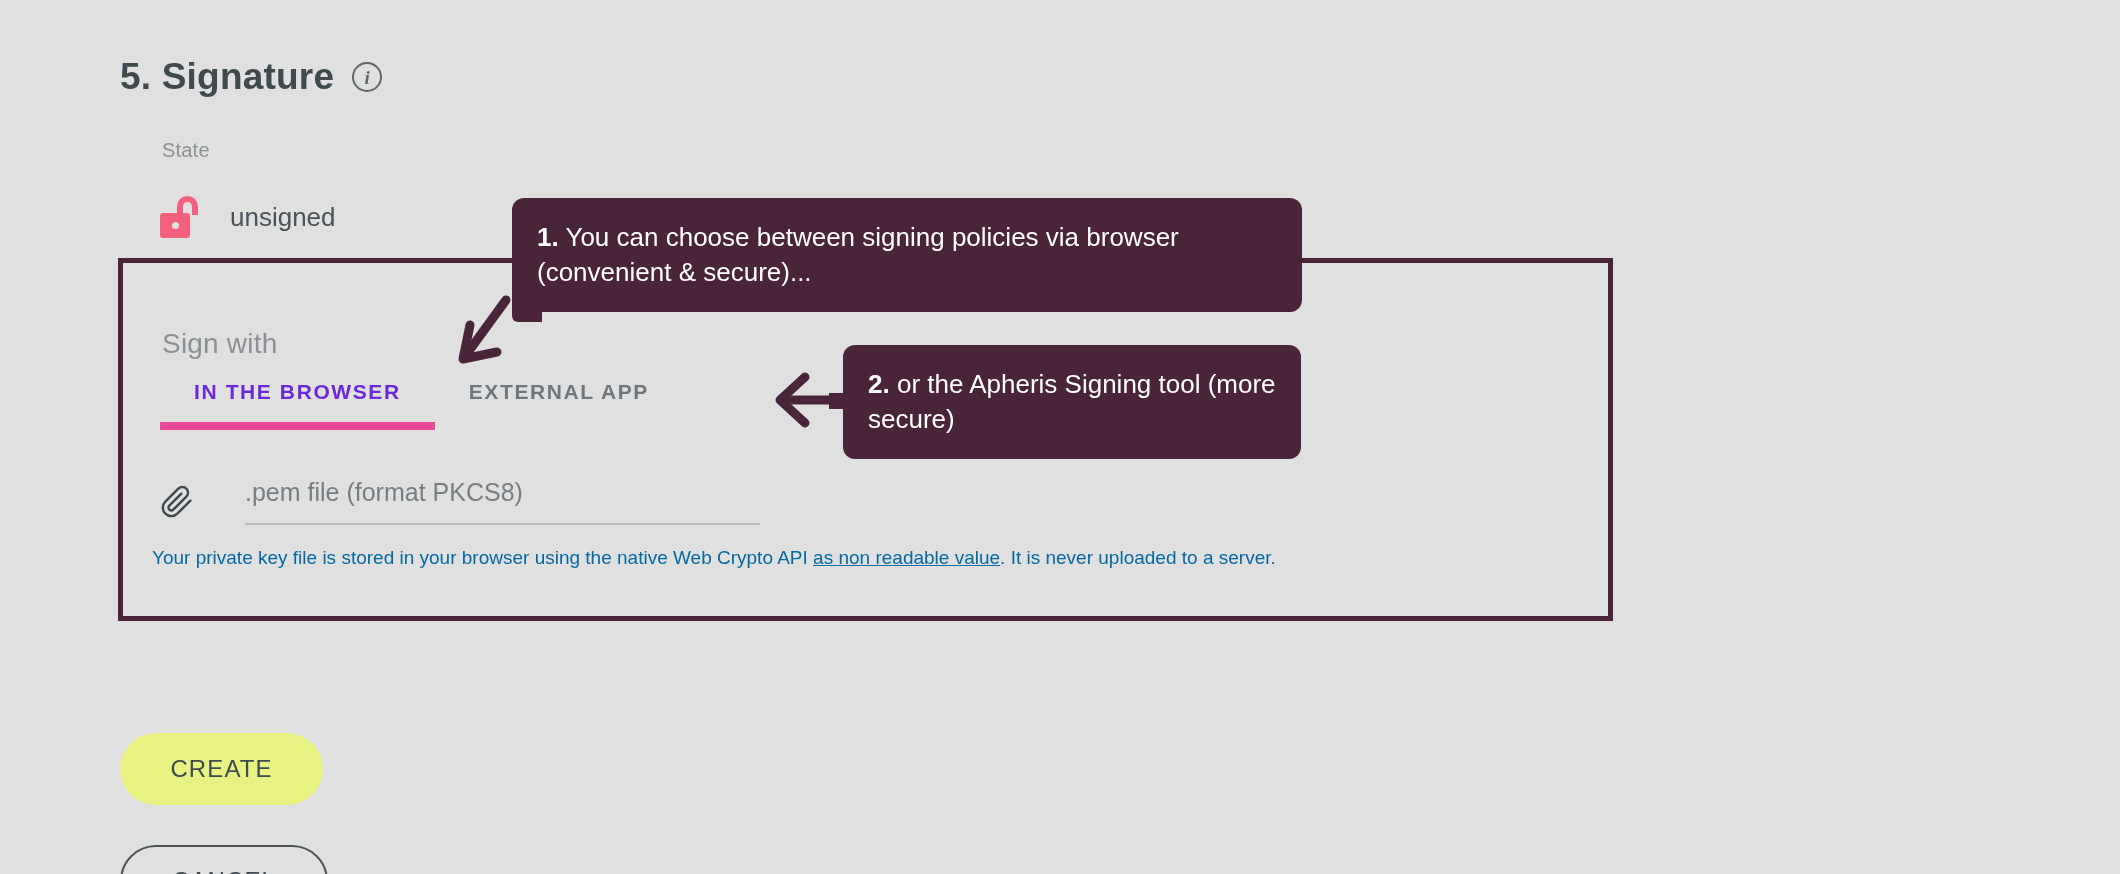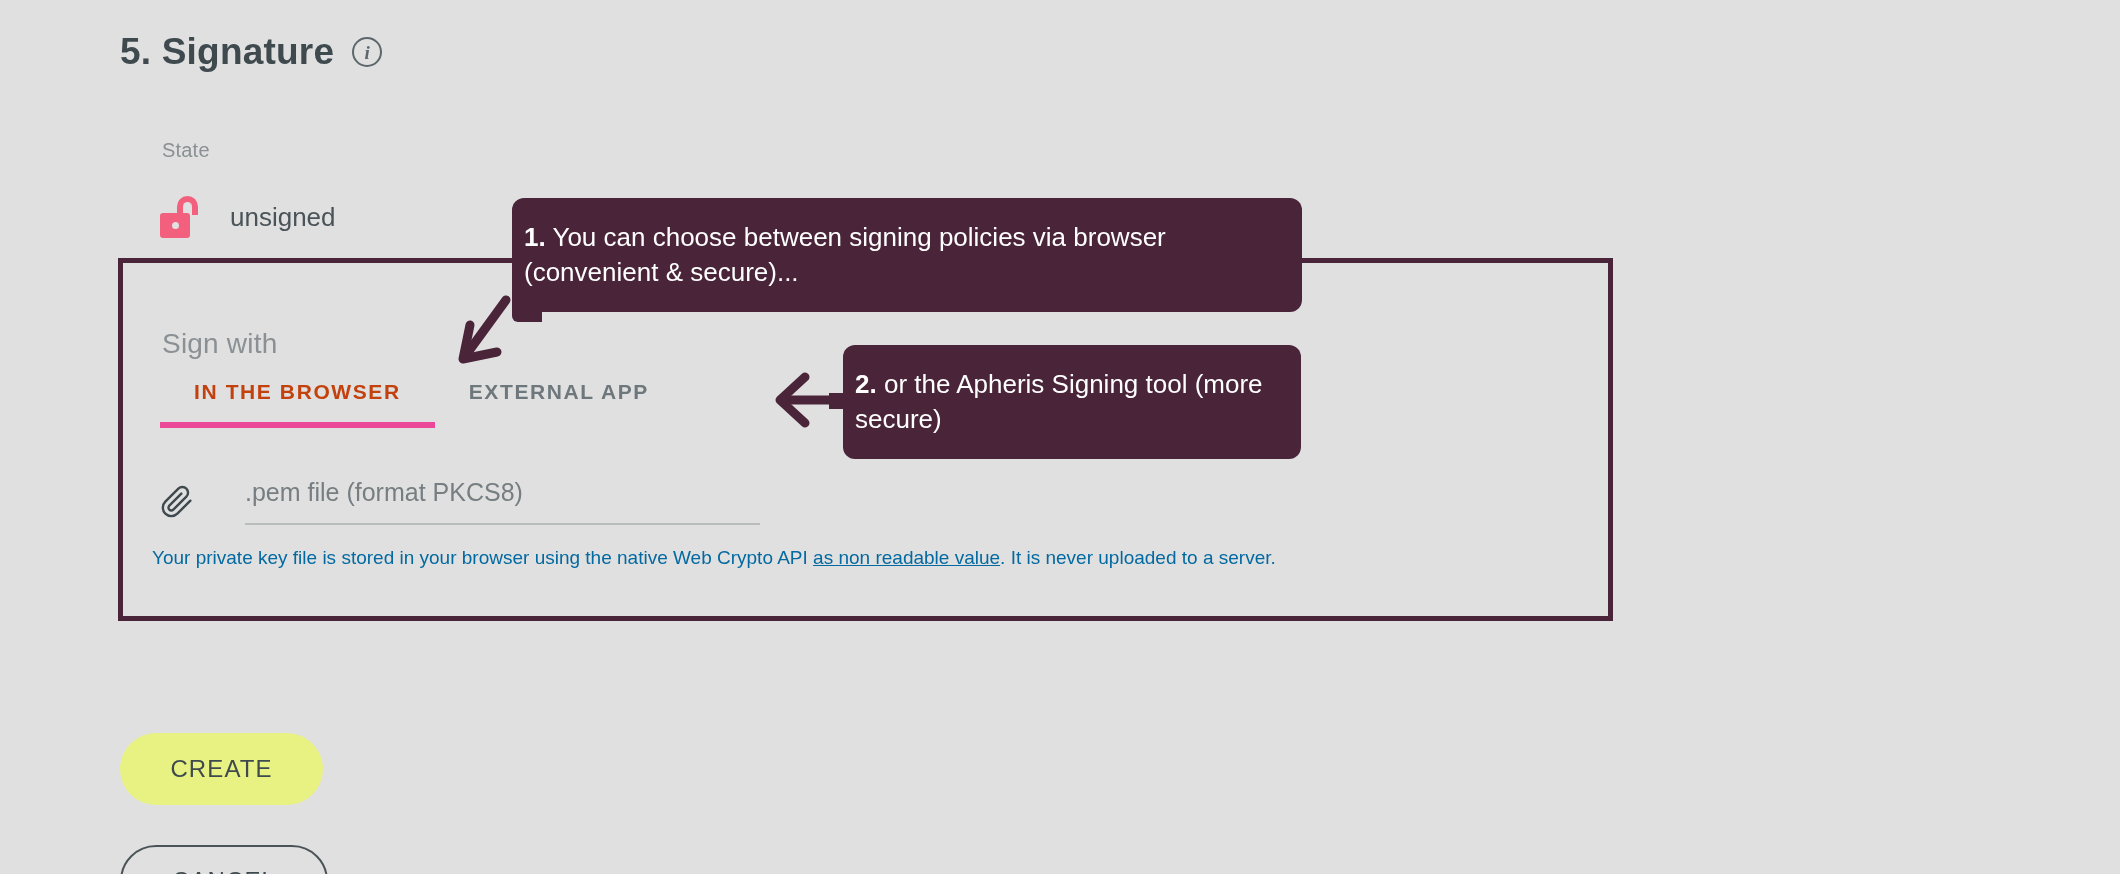--- a/index.html
+++ b/index.html
@@ -7,21 +7,21 @@
     width: 2120px;
     height: 874px;
     background: #E0E0E0;
     font-family: "Liberation Sans", sans-serif;
     overflow: hidden;
   }
   .page { position: relative; width: 2120px; height: 874px; background: #E0E0E0; }
 
   
   .title-row {
-    position: absolute; left: 120px; top: 31px;
+    position: absolute; left: 120px; top: 56px;
     display: flex; align-items: center; gap: 18px;
   }
   .title-text {
     font-size: 37px; font-weight: bold; color: #3F4A4E; letter-spacing: 0.2px;
   }
   .info-icon {
     width: 30px; height: 30px; border: 2.5px solid #5B676B; border-radius: 50%;
     display: flex; align-items: center; justify-content: center;
     color: #5B676B; font-size: 19px; font-family: "Liberation Serif", serif;
     font-style: italic; font-weight: bold; line-height: 1;
@@ -62,21 +62,21 @@
   
   .signwith-label {
     position: absolute; left: 162px; top: 328px;
     font-size: 28px; color: #8A9093; letter-spacing: 0.2px;
   }
   .tabs { position: absolute; left: 160px; top: 380px; display: flex; }
   .tab {
     font-size: 21px; font-weight: bold; letter-spacing: 1.6px;
     padding: 0 34px 18px 34px; white-space: nowrap; cursor: pointer;
   }
-  .tab.active { color: #c2410c; border-bottom: 6px solid #ec4899; }
+  .tab.active { color: #6d28d9; border-bottom: 8px solid #ec4899; }
   .tab.inactive { color: #6E787C; border-bottom: 4px solid transparent; }
 
   
   .file-row {
     position: absolute; left: 160px; top: 478px;
     display: flex; align-items: center; gap: 51px;
     width: 600px;
   }
   .clip-icon { width: 34px; height: 40px; flex: none; }
   .file-field {
@@ -85,21 +85,21 @@
   .file-placeholder { font-size: 25px; color: #767E82; }
   .helper-text {
     position: absolute; left: 152px; top: 547px;
     font-size: 19px; color: #0369a1; white-space: nowrap;
   }
   .helper-text .u { text-decoration: underline; }
 
   
   .tooltip {
     position: absolute; background: #4A2439; color: #FFFFFF;
-    border-radius: 12px; padding: 22px 12px;
+    border-radius: 12px; padding: 22px 25px;
     font-size: 26px; line-height: 1.35;
   }
   .tooltip b { font-weight: bold; }
   .tt1 { left: 512px; top: 198px; width: 790px; }
   .tt2 { left: 843px; top: 345px; width: 458px; }
   .tt-tail {
     position: absolute; width: 30px; height: 22px; background: #4A2439;
     left: 0px; bottom: -10px; border-radius: 0 0 0 6px;
   }
   .tt-tail2 {

